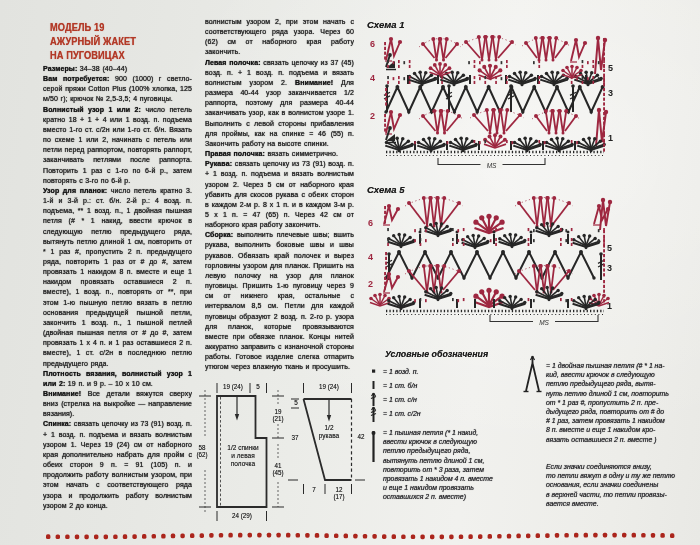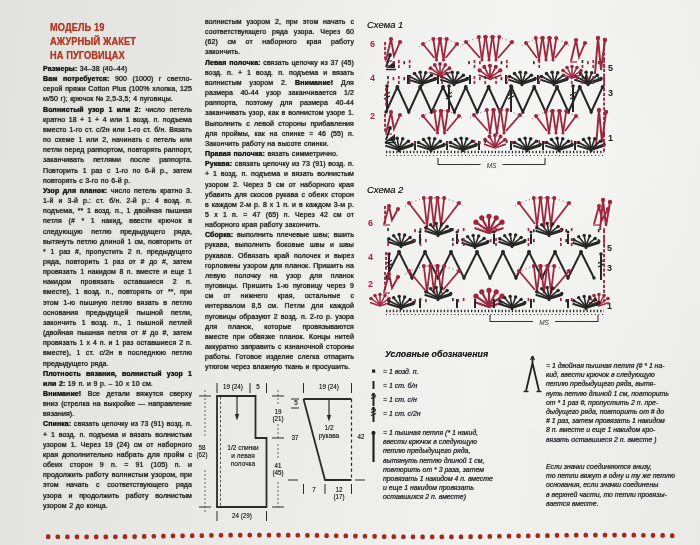--- a/index.html
+++ b/index.html
@@ -11,21 +11,21 @@
   .col{position:absolute;font-size:7px;line-height:10.15px;text-align:justify;
     color:#1d1d1d;overflow:hidden;letter-spacing:0.1px;word-spacing:0.5px;
     -webkit-text-stroke:0.22px rgba(40,40,40,0.6);
     text-shadow:0 0 0.9px rgba(45,45,45,0.85);}
   .col p{margin:0;}
   .col b{color:#101010;}
   .ttl{position:absolute;left:50px;top:20px;color:#b23a28;font-weight:bold;
     font-size:11.6px;line-height:14px;letter-spacing:0.1px;
     transform:scaleX(0.8);transform-origin:0 0;
     text-shadow:0 0 0.8px rgba(185,58,38,0.85);}
-  .sch{position:absolute;font-weight:normal;font-style:italic;font-size:9.5px;color:#1c1c1c;
+  .sch{position:absolute;font-weight:bold;font-style:italic;font-size:9.5px;color:#1c1c1c;
     text-shadow:0 0 0.6px rgba(30,30,30,0.7);}
   .num{position:absolute;font-weight:bold;font-size:9px;}
   .numr{color:#9e2740;} .numk{color:#222;}
   .leg{position:absolute;font-size:6.9px;font-style:italic;color:#26262a;line-height:9.2px;
     -webkit-text-stroke:0.18px rgba(40,40,44,0.5);
     text-shadow:0 0 0.8px rgba(40,40,44,0.75);}
   .legt{position:absolute;font-size:8.8px;font-style:italic;font-weight:bold;color:#1c1c1c;
     text-shadow:0 0 0.6px rgba(30,30,30,0.7);}
   .lbl{position:absolute;font-size:6.3px;color:#2a2a2a;text-align:center;line-height:7px;
     text-shadow:0 0 0.6px rgba(40,40,40,0.7);}
@@ -43,21 +43,21 @@
   </div>
 <div class="col" style="left:205px;top:17px;width:149px;height:356px;">
     <p>волнистым узором 2, при этом начать с соответствующего ряда узора. Через 60 (62) см от наборного края работу закончить.</p>
 <p><b>Левая полочка:</b> связать цепочку из 37 (45) возд. п. + 1 возд. п. подъема и вязать волнистым узором 2. <b>Внимание!</b> Для размера 40-44 узор заканчивается 1/2 раппорта, поэтому для размера 40-44 заканчивать узор, как в волнистом узоре 1. Выполнить с левой стороны прибавления для проймы, как на спинке = 46 (55) п. Закончить работу на высоте спинки.</p>
 <p><b>Правая полочка:</b> вязать симметрично.</p>
 <p><b>Рукава:</b> связать цепочку из 73 (91) возд. п. + 1 возд. п. подъема и вязать волнистым узором 2. Через 5 см от наборного края убавить для скосов рукава с обеих сторон в каждом 2-м р. 8 х 1 п. и в каждом 3-м р. 5 х 1 п. = 47 (65) п. Через 42 см от наборного края работу закончить.</p>
 <p><b>Сборка:</b> выполнить плечевые швы; вшить рукава, выполнить боковые швы и швы рукавов. Обвязать край полочек и вырез горловины узором для планок. Пришить на левую полочку на узор для планок пуговицы. Пришить 1-ю пуговицу через 9 см от нижнего края, остальные с интервалом 8,5 см. Петли для каждой пуговицы образуют 2 возд. п. 2-го р. узора для планок, которые провязываются вместе при обвязке планок. Концы нитей аккуратно заправить с изнаночной стороны работы. Готовое изделие слегка отпарить утюгом через влажную ткань и просушить.</p>
   </div>
 
 <div class="sch" style="left:367px;top:19px;">Схема 1</div>
-<div class="sch" style="left:367px;top:184px;">Схема 2</div>
+<div class="sch" style="left:367px;top:184px;">Схема 5</div>
 
 <div class="num numr" style="left:370px;top:39px;">6</div>
 <div class="num numr" style="left:370px;top:73px;">4</div>
 <div class="num numr" style="left:370px;top:111px;">2</div>
 <div class="num numk" style="left:608px;top:63px;">5</div>
 <div class="num numk" style="left:608px;top:88px;">3</div>
 <div class="num numk" style="left:608px;top:133px;">1</div>
 
 <div class="num numr" style="left:368px;top:218px;">6</div>
 <div class="num numr" style="left:368px;top:252px;">4</div>

